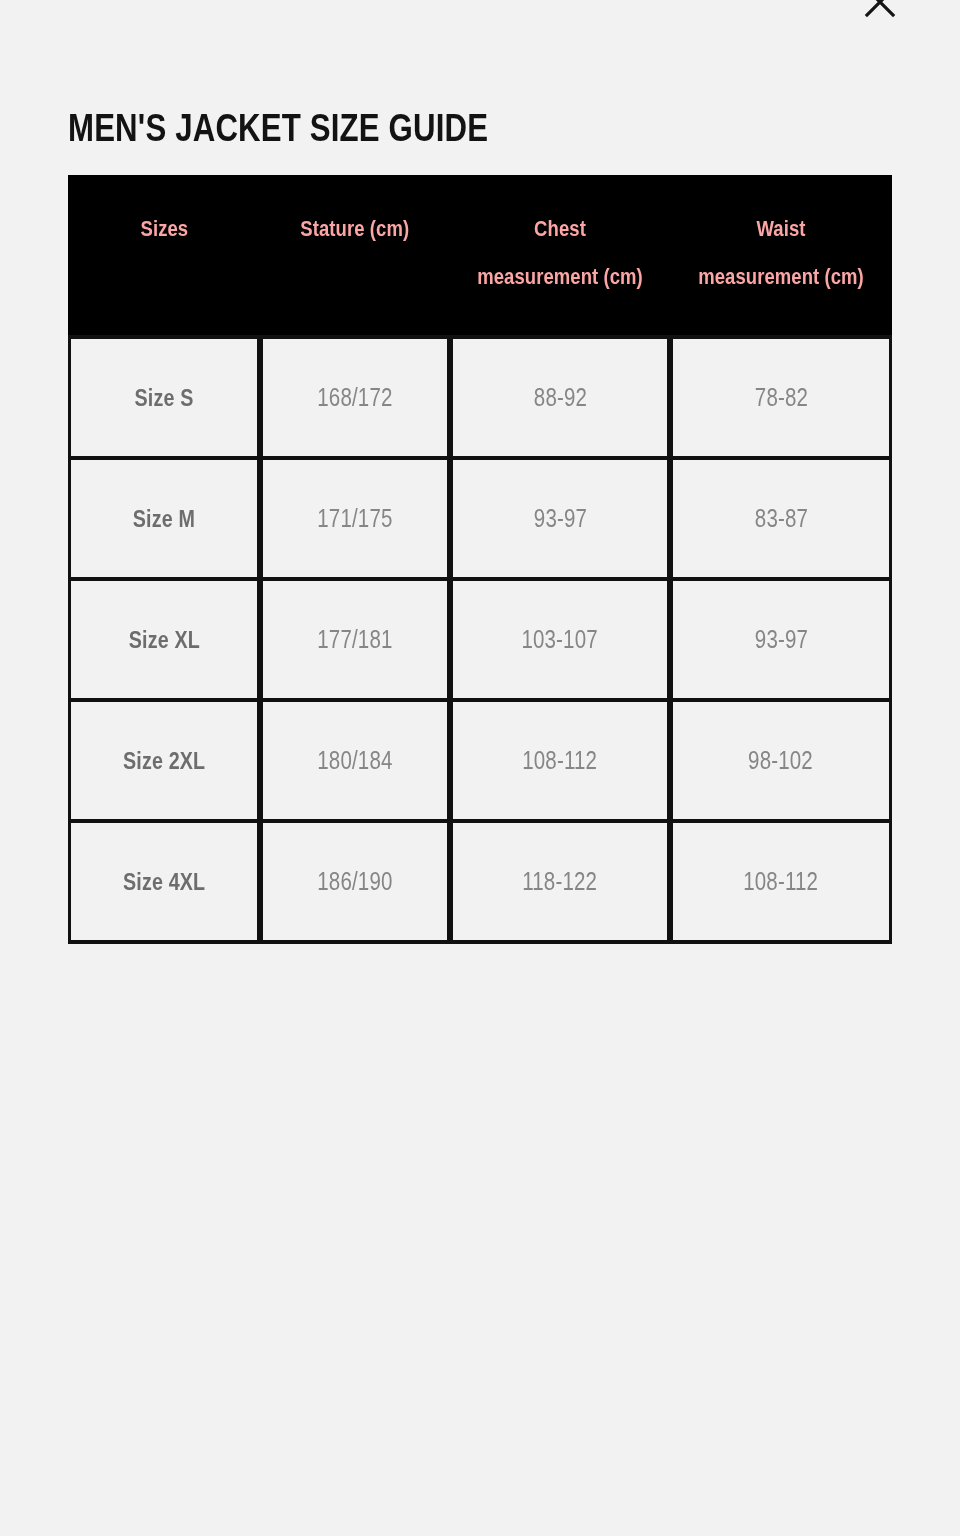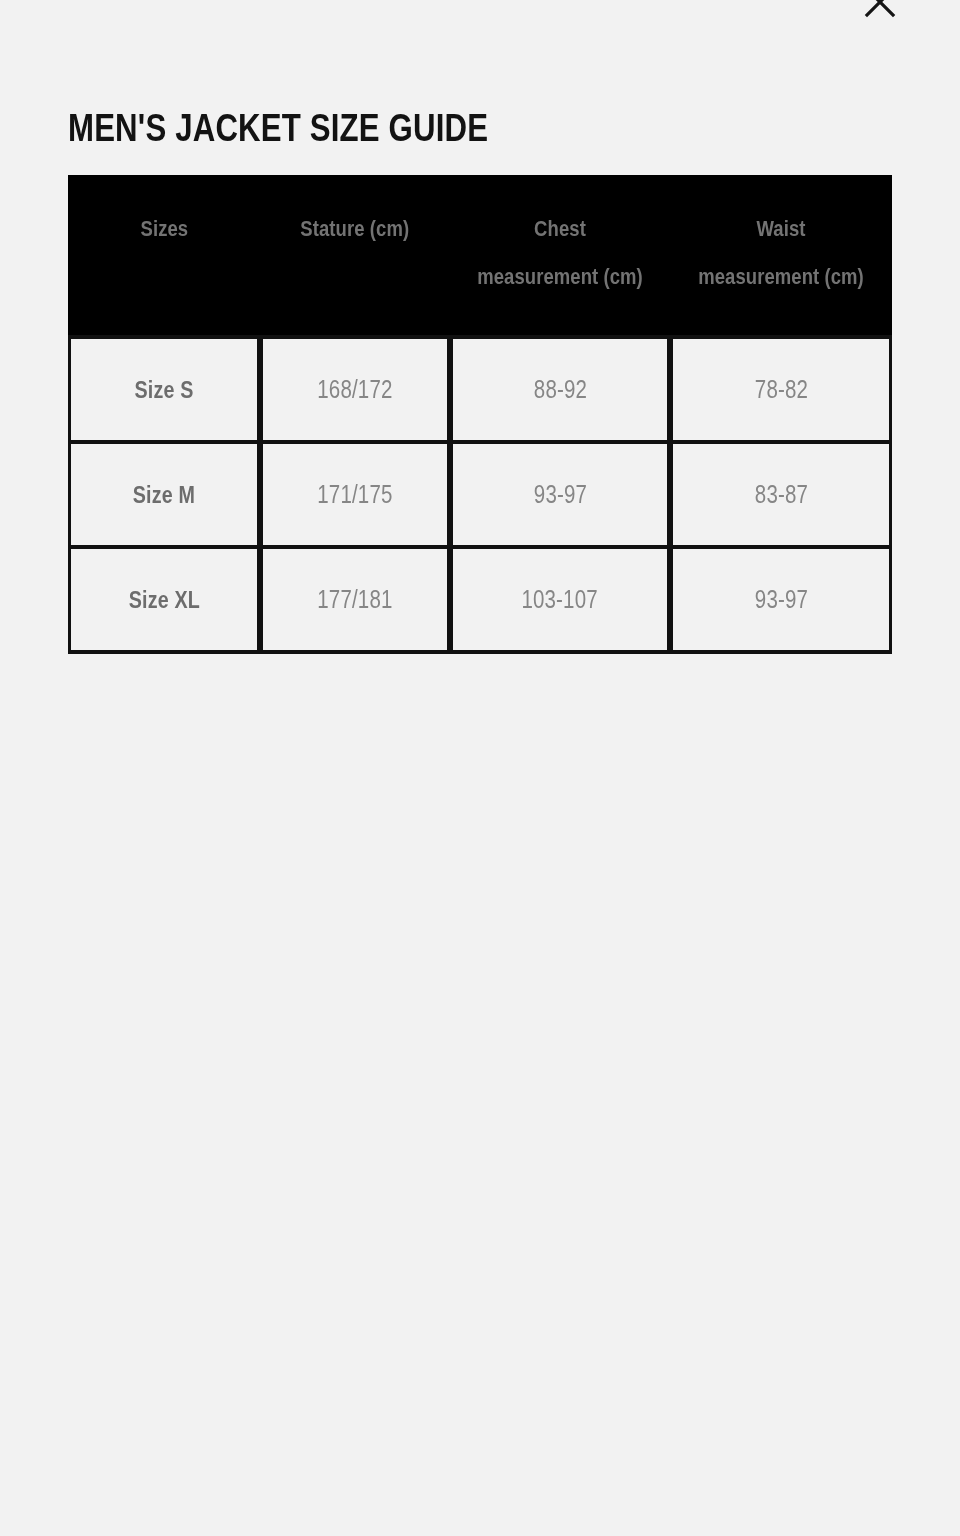--- a/index.html
+++ b/index.html
@@ -60,21 +60,21 @@
 
   col.c0 { width: 192px; }
   col.c1 { width: 190px; }
   col.c2 { width: 220px; }
   col.c3 { width: 222px; }
 
   
   thead tr { background: #000000; }
   thead th {
     background: #000000;
-    color: #737373;
+    color: #fca5a5;
     font-size: 22px;
     line-height: 48px;
     font-weight: 700;
     text-align: center;
     padding: 30px 8px 34px 8px;
     vertical-align: top;
     border: none;
     letter-spacing: 0.1px;
   }
   thead th .hd {
@@ -84,21 +84,21 @@
 
   
   tbody td {
     background: #f2f2f2;
     height: 101px;
     text-align: center;
     vertical-align: middle;
     border-top: 4px solid #111111;
     border-left: 3px solid #111111;
     border-right: 3px solid #111111;
-    padding: 0 4px;
+    padding: 8px 4px;
   }
   tbody tr:last-child td {
     border-bottom: 4px solid #111111;
   }
 
   .cell-txt {
     display: inline-block;
     transform: scaleX(0.82);
   }
   td.size-name .cell-txt {
@@ -156,15 +156,27 @@
         <td class="meas"><span class="cell-txt">171/175</span></td>
         <td class="meas"><span class="cell-txt">93-97</span></td>
         <td class="meas"><span class="cell-txt">83-87</span></td>
       </tr>
       <tr>
         <td class="size-name"><span class="cell-txt">Size XL</span></td>
         <td class="meas"><span class="cell-txt">177/181</span></td>
         <td class="meas"><span class="cell-txt">103-107</span></td>
         <td class="meas"><span class="cell-txt">93-97</span></td>
       </tr>
+      <tr>
+        <td class="size-name"><span class="cell-txt">Size 2XL</span></td>
+        <td class="meas"><span class="cell-txt">180/184</span></td>
+        <td class="meas"><span class="cell-txt">108-112</span></td>
+        <td class="meas"><span class="cell-txt">98-102</span></td>
+      </tr>
+      <tr>
+        <td class="size-name"><span class="cell-txt">Size 4XL</span></td>
+        <td class="meas"><span class="cell-txt">186/190</span></td>
+        <td class="meas"><span class="cell-txt">118-122</span></td>
+        <td class="meas"><span class="cell-txt">108-112</span></td>
+      </tr>
     </tbody>
   </table>
 </div>
 
 </body></html>

